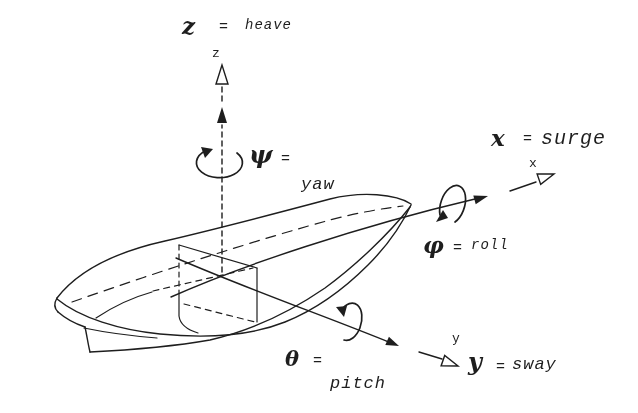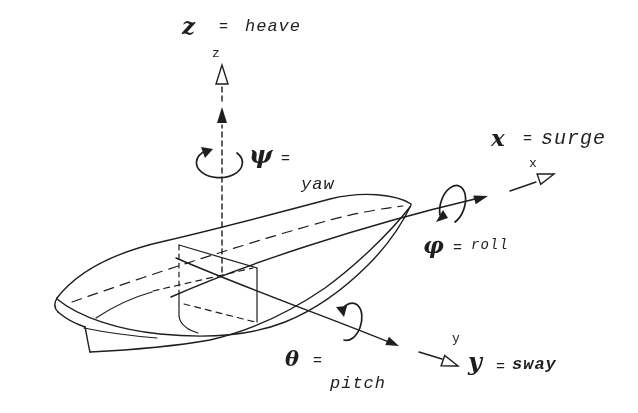--- a/index.html
+++ b/index.html
@@ -4,39 +4,39 @@
 <style>
   html,body{margin:0;padding:0;background:#ffffff;}
   .fig{position:relative;width:638px;height:413px;background:#ffffff;overflow:hidden;}
   .fig svg{position:absolute;left:0;top:0;}
   .lbl{position:absolute;color:#1e1e1e;white-space:nowrap;line-height:1;}
   .sym{font-family:"DejaVu Serif",serif;font-style:italic;font-weight:bold;}
   .mono{font-family:"Liberation Mono","DejaVu Sans Mono",monospace;font-style:italic;letter-spacing:1px;}
   .tick{font-family:"Liberation Mono","DejaVu Sans Mono",monospace;font-style:normal;}
   #lbl-heave-sym{left:182px;top:14px;font-size:23px;}
   #lbl-heave-eq{left:219px;top:20px;font-size:15px;}
-  #lbl-heave-name{left:245px;top:18px;font-size:17px;}
+  #lbl-heave-name{left:245px;top:18px;font-size:14px;}
   #tick-z{left:212px;top:47px;font-size:13px;}
   #lbl-yaw-sym{left:249px;top:142px;font-size:25px;}
   #lbl-yaw-eq{left:281px;top:152px;font-size:15px;}
   #lbl-yaw-name{left:301px;top:149px;font-size:17px;margin-top:27px;}
   #lbl-surge-sym{left:491px;top:126px;font-size:23px;}
   #lbl-surge-eq{left:523px;top:132px;font-size:15px;}
   #lbl-surge-name{left:541px;top:129px;font-size:20px;}
   #tick-x{left:529px;top:157px;font-size:13px;}
   #lbl-roll-sym{left:423px;top:233px;font-size:23px;}
   #lbl-roll-eq{left:453px;top:241px;font-size:15px;}
   #lbl-roll-name{left:471px;top:238px;font-size:14px;}
   #lbl-pitch-sym{left:285px;top:348px;font-size:21px;}
   #lbl-pitch-eq{left:313px;top:354px;font-size:15px;}
   #lbl-pitch-name{left:330px;top:350px;font-size:17px;margin-top:25px;}
   #tick-y{left:452px;top:332px;font-size:13px;}
   #lbl-sway-sym{left:468px;top:350px;font-size:24px;}
   #lbl-sway-eq{left:496px;top:360px;font-size:15px;}
-  #lbl-sway-name{left:512px;top:356px;font-size:17px;font-weight:bold;}
+  #lbl-sway-name{left:512px;top:356px;font-size:17px;}
   .ink{stroke:#1e1e1e;fill:none;stroke-width:1.4;stroke-linecap:round;}
   .thin{stroke-width:1.2;}
   .loop{stroke-width:1.7;}
   .dash-c{stroke-dasharray:10 7;}
   .dash-h{stroke-dasharray:6 5;}
   .dash-z{stroke-dasharray:5 4;}
   .head{fill:#1e1e1e;stroke:none;}
   .openhead{fill:#ffffff;stroke:#1e1e1e;stroke-width:1.4;stroke-linejoin:miter;}
 </style>
 </head>

